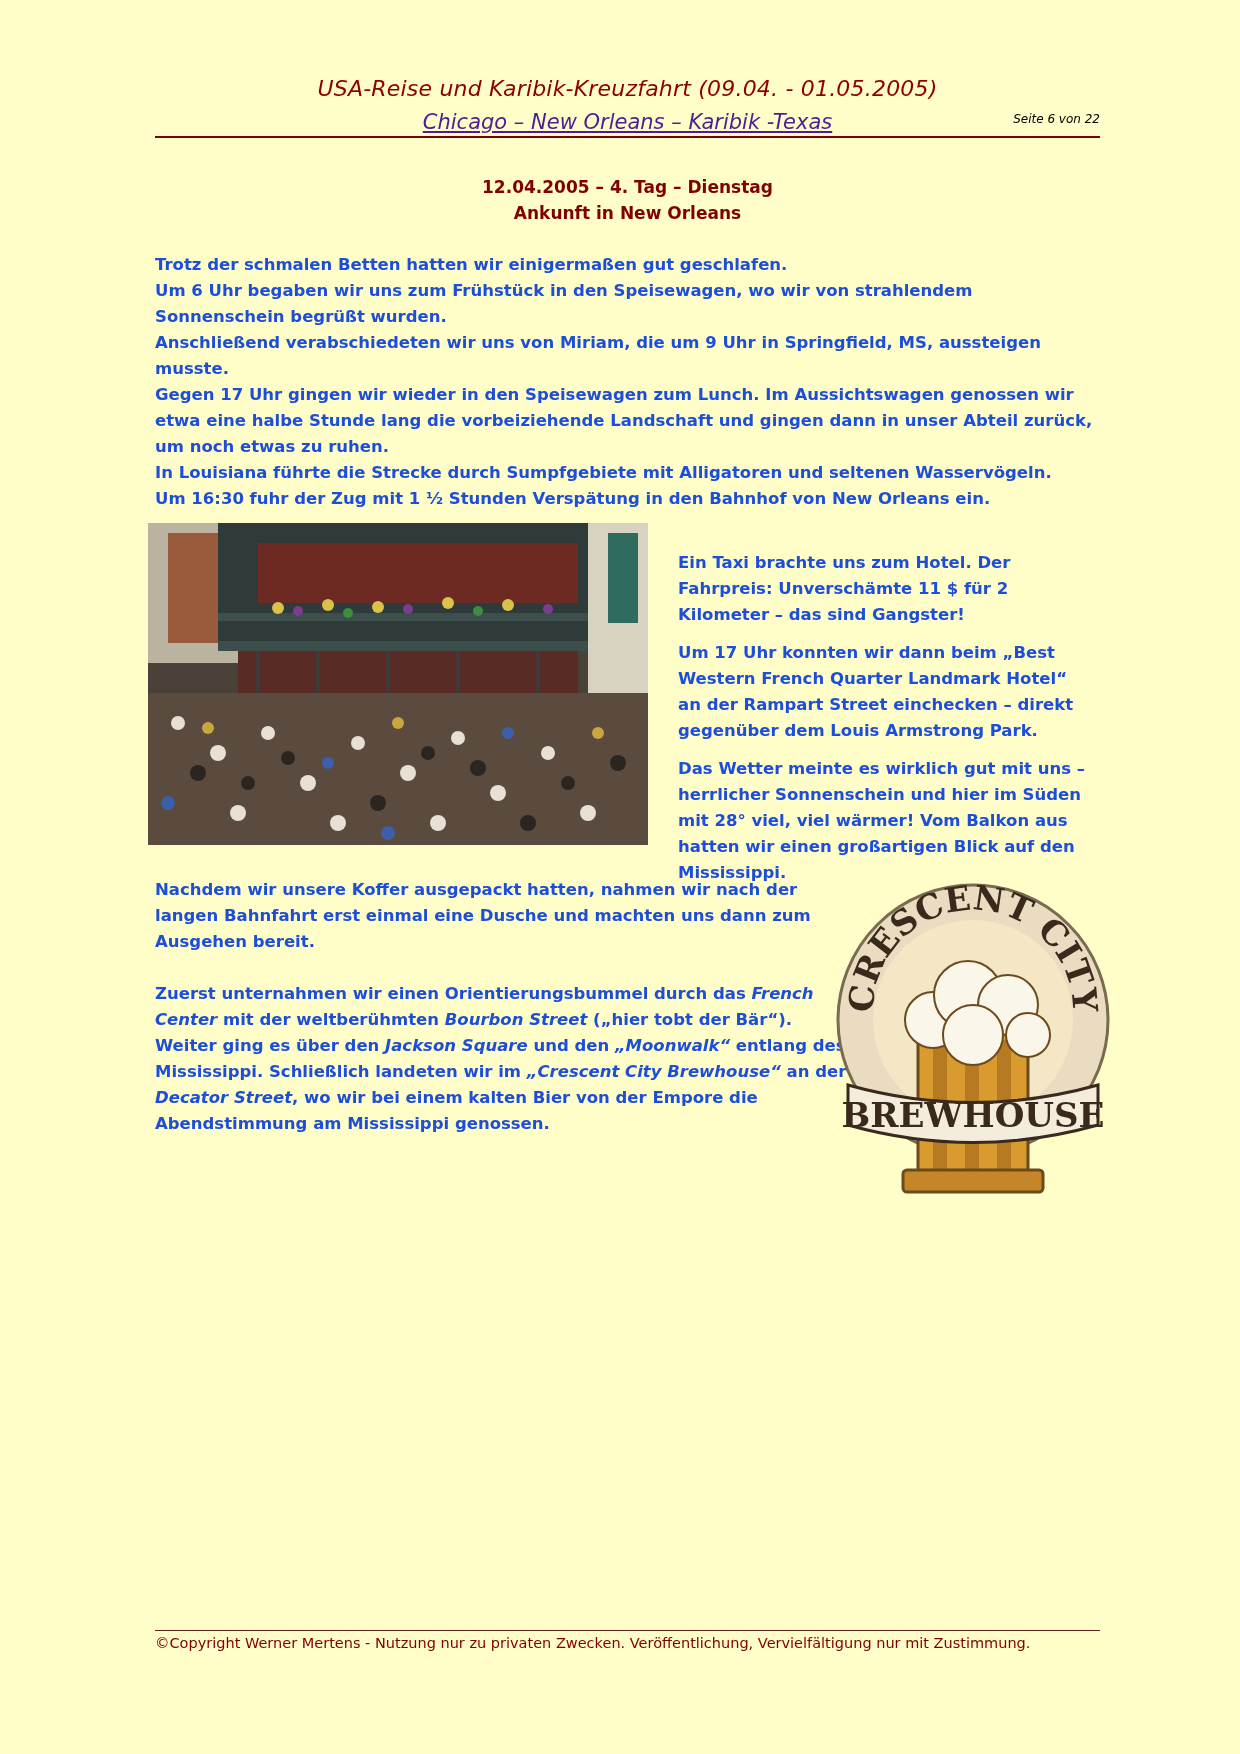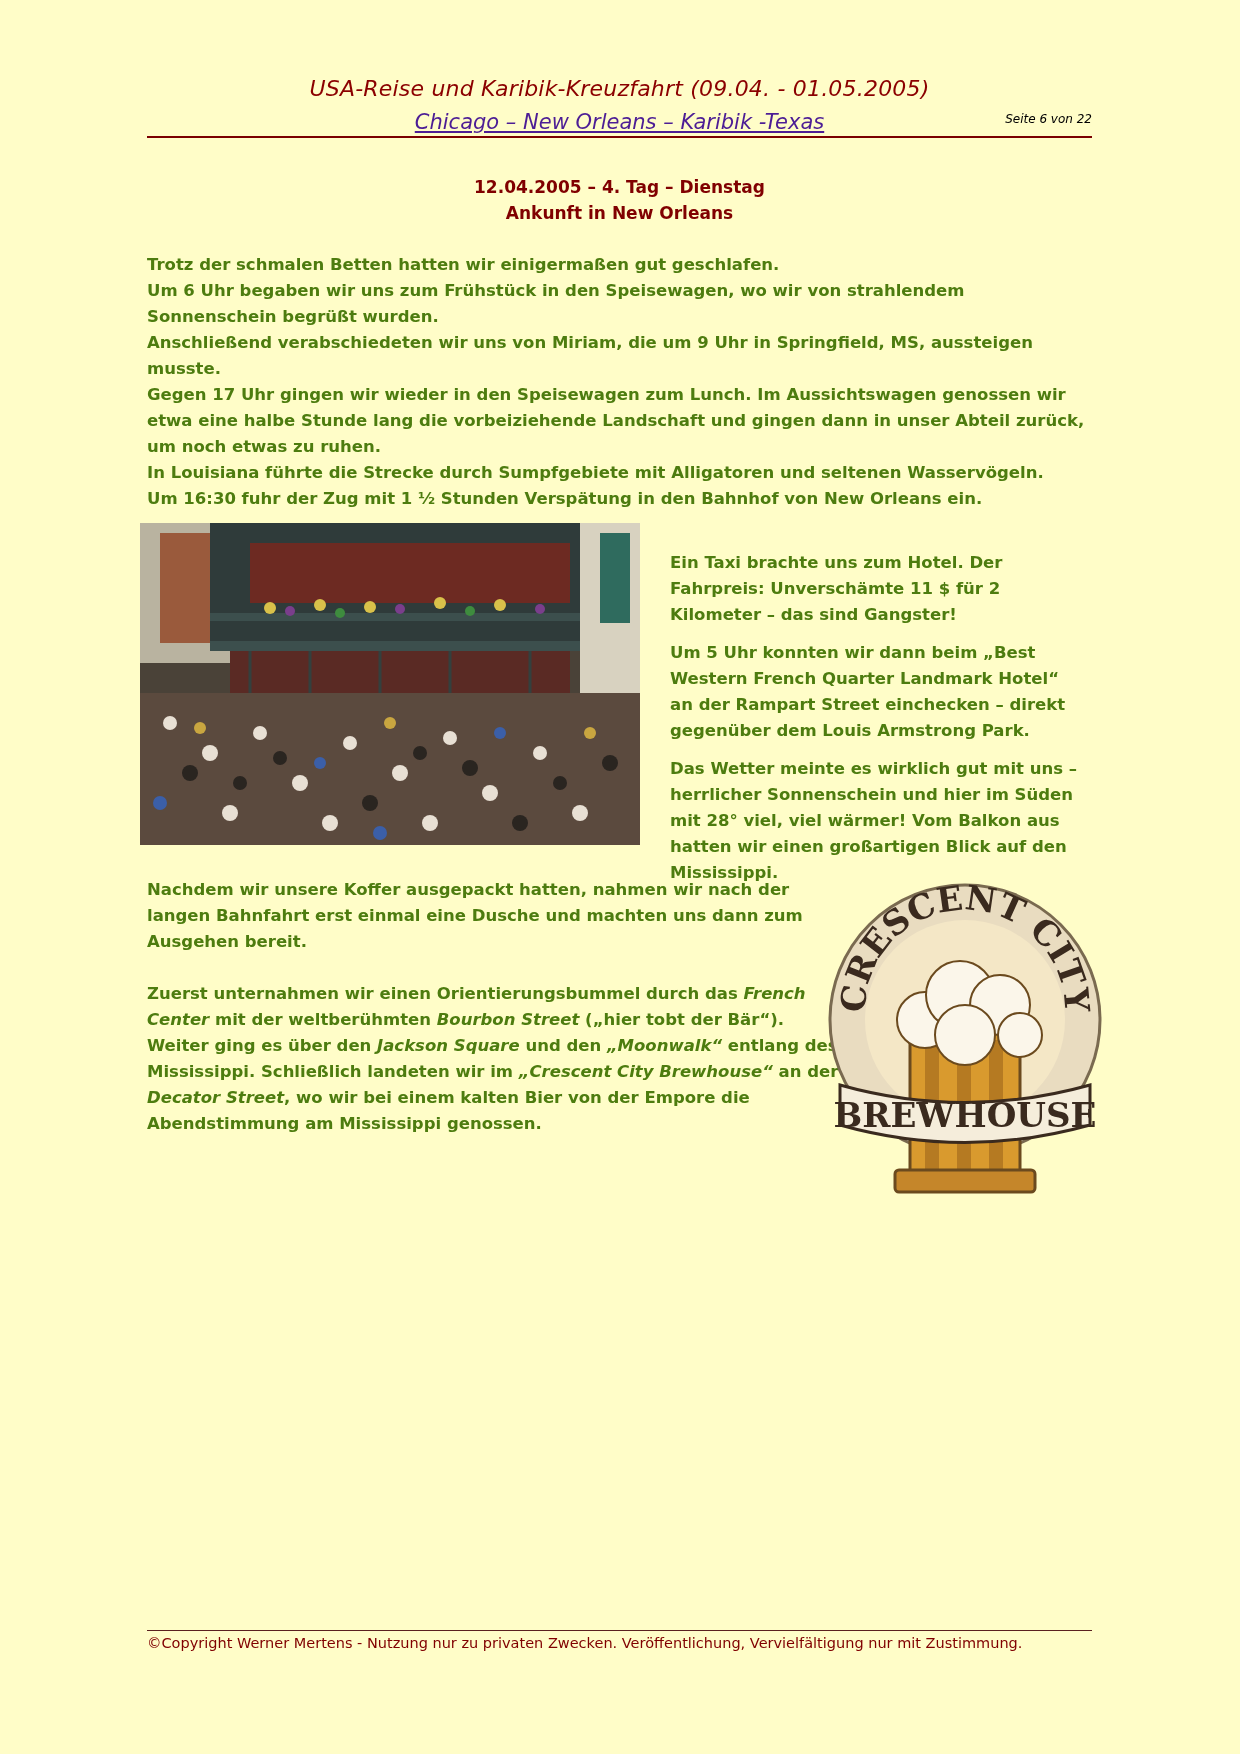--- a/index.html
+++ b/index.html
@@ -1,41 +1,41 @@
 <!DOCTYPE html>
 <html><head>
 <meta charset="utf-8">
 <style>
   html, body { margin:0; padding:0; }
   body {
     width:1240px; height:1754px; background:#fffdc8; position:relative; overflow:hidden;
     font-family:"DejaVu Sans", sans-serif; color:#800000;
   }
-  .page { position:absolute; left:0; top:0; width:1196px; height:1754px; }
+  .page { position:absolute; left:8px; top:0; width:1196px; height:1754px; }
   .hdr-title {
     position:absolute; left:147px; width:945px; top:76px; text-align:center;
     font-family:"DejaVu Sans", sans-serif; font-style:italic; font-size:22px; color:#8b0000;
     letter-spacing:0.2px;
   }
   .hdr-sub {
     position:absolute; left:147px; width:945px; top:108px; height:28px;
     border-bottom:2px solid #7a0000;
   }
   .hdr-sub .route {
     position:absolute; left:0; width:100%; text-align:center; top:2px;
     font-style:italic; font-size:21px; color:#4c1d95;
   }
   .hdr-sub .pageno {
     position:absolute; right:0; top:4px; font-style:italic; font-size:12px; color:#000000;
   }
   .dayhead {
     position:absolute; left:147px; width:945px; top:174px; text-align:center;
     font-size:17px; font-weight:bold; line-height:26px; color:#800000;
   }
-  .body-text { font-size:16.5px; font-weight:bold; line-height:26px; color:#4d7c0f; }
+  .body-text { font-size:16.5px; font-weight:bold; line-height:26px; color:#1d4ed8; }
   .para1 { position:absolute; left:147px; width:945px; top:252px; }
   .para1 p { margin:0; }
   .photo {
     position:absolute; left:140px; top:523px; width:500px; height:322px; overflow:hidden;
     background:#3b3a35;
   }
   .photo svg { display:block; }
   .taxi { position:absolute; left:658px; top:538px; width:440px; }
   .taxi p { margin:12px; }
   .evening { position:absolute; left:147px; top:877px; width:700px; }
@@ -146,21 +146,21 @@
       <g fill="#c9a640">
           <circle cx="60" cy="205" r="6"></circle>
           <circle cx="250" cy="200" r="6"></circle>
           <circle cx="450" cy="210" r="6"></circle>
         </g>
     </svg>
   </div>
 
   <div class="taxi body-text">
     <p>Ein Taxi brachte uns zum Hotel. Der Fahrpreis: Unverschämte 11 $ für 2 Kilometer – das sind Gangster!</p>
-    <p>Um 5 Uhr konnten wir dann beim „Best Western French Quarter Landmark Hotel“ an der Rampart Street einchecken – direkt gegenüber dem Louis Armstrong Park.</p>
+    <p>Um 17 Uhr konnten wir dann beim „Best Western French Quarter Landmark Hotel“ an der Rampart Street einchecken – direkt gegenüber dem Louis Armstrong Park.</p>
     <p>Das Wetter meinte es wirklich gut mit uns – herrlicher Sonnenschein und hier im Süden mit 28° viel, viel wärmer! Vom Balkon aus hatten wir einen großartigen Blick auf den Mississippi.</p>
   </div>
 
   <div class="evening body-text">
     <p>Nachdem wir unsere Koffer ausgepackt hatten, nahmen wir nach der langen Bahnfahrt erst einmal eine Dusche und machten uns dann zum Ausgehen bereit.</p>
     <div class="gap"></div>
     <p><span>Zuerst unternahmen wir einen Orientierungsbummel durch das </span><i>French Center</i><span> mit der weltberühmten </span><i>Bourbon Street</i><span> („hier tobt der Bär“). Weiter ging es über den </span><i>Jackson Square</i><span> und den </span><i>„Moonwalk“</i><span> entlang des Mississippi. Schließlich landeten wir im </span><i>„Crescent City Brewhouse“</i><span> an der </span><i>Decator Street</i><span>, wo wir bei einem kalten Bier von der Empore die Abendstimmung am Mississippi genossen.</span></p>
   </div>
 
   <div class="logo">

